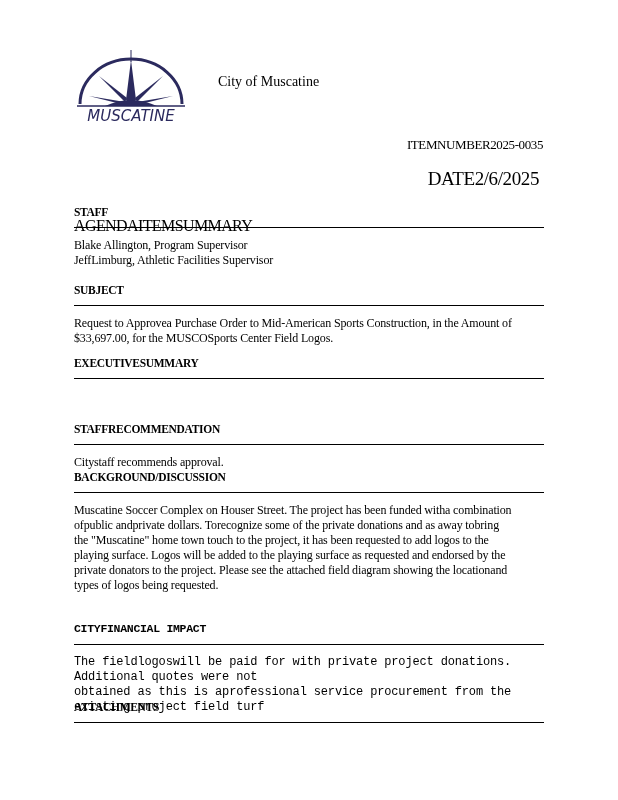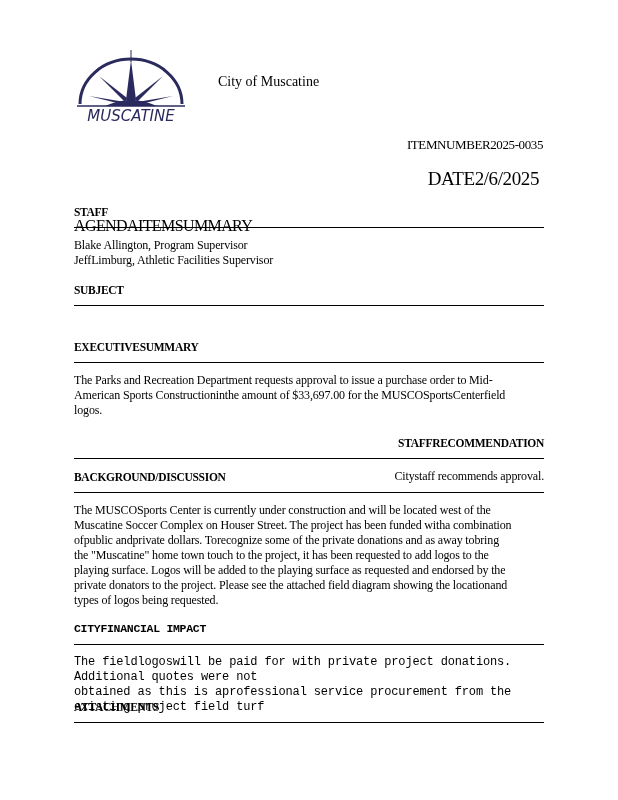--- a/index.html
+++ b/index.html
@@ -46,42 +46,40 @@
 <div class="section" style="top:205px;">
   <div class="section-head">STAFF</div>
   <div class="section-body">
     <p>Blake Allington, Program  Supervisor</p>
     <p>JeffLimburg, Athletic Facilities Supervisor</p>
   </div>
 </div>
 
 <div class="section" style="top:283px;">
   <div class="section-head">SUBJECT</div>
-</div>
-
-<div class="section" style="top:340px;">
-  <div class="section-head">EXECUTIVESUMMARY</div>
   <div class="section-body">
-    <p>The Parks and Recreation  Department  requests  approval to issue a purchase  order  to Mid-</p>
-    <p>American Sports Constructioninthe amount  of $33,697.00 for the MUSCOSportsCenterfield</p>
-    <p>logos.</p>
+    <p>Request to Approvea Purchase  Order to Mid-American Sports Construction, in the Amount of</p>
+    <p>$33,697.00, for the MUSCOSports Center Field Logos.</p>
   </div>
 </div>
 
-<div class="section" style="top:436px;text-align:right;">
+<div class="section" style="top:356px;">
+  <div class="section-head">EXECUTIVESUMMARY</div>
+</div>
+
+<div class="section" style="top:422px;">
   <div class="section-head">STAFFRECOMMENDATION</div>
   <div class="section-body">
     <p>Citystaff recommends   approval.</p>
   </div>
 </div>
 
 <div class="section" style="top:470px;">
   <div class="section-head">BACKGROUND/DISCUSSION</div>
   <div class="section-body">
-    <p>The MUSCOSports Center is currently  under  construction and will be located  west of the</p>
     <p>Muscatine Soccer  Complex on Houser Street.  The project  has been  funded  witha combination</p>
     <p>ofpublic andprivate  dollars.  Torecognize  some of the private donations  and as away tobring</p>
     <p>the "Muscatine" home  town touch to the project,  it has been  requested   to add logos to the</p>
     <p>playing surface.  Logos will be added  to the  playing surface as requested  and endorsed  by the</p>
     <p>private donators  to the project. Please see  the attached  field diagram  showing the locationand</p>
     <p>types of logos being  requested.</p>
   </div>
 </div>
 
 <div class="section" style="top:622px;font-family:Liberation Mono, monospace;">

